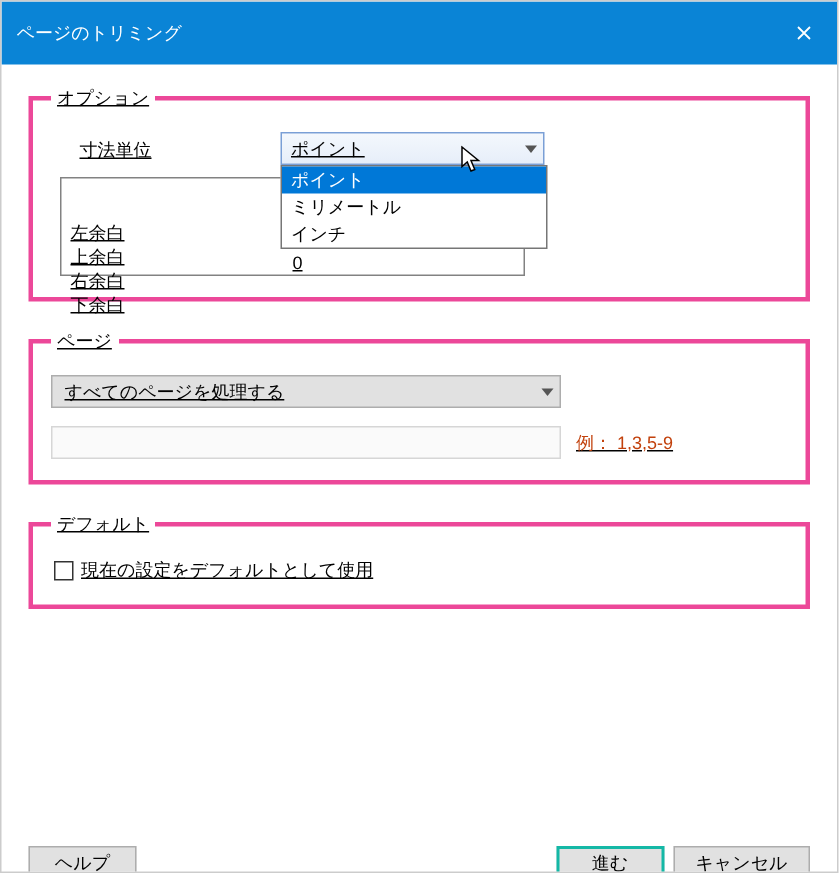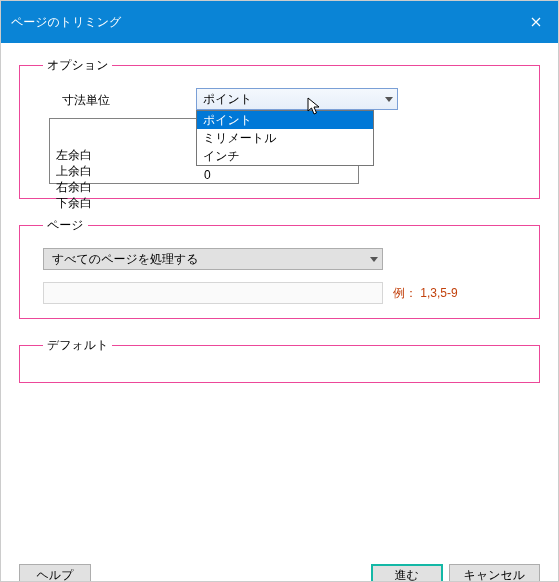--- a/index.html
+++ b/index.html
@@ -31,41 +31,42 @@
     justify-content: center;
     font-size: 14px;
     cursor: pointer;
   }
   .content {
     padding: 14px 18px 14px 18px;
     position: relative;
     height: calc(100% - 30px);
   }
   fieldset {
-    border: 1px solid #ec4899;
+    border: 3px solid #ec4899;
     margin: 0 0 18px 0;
-    padding: 14px 12px 14px 23px;
+    padding: 14px 12px 14px 12px;
+    text-decoration: underline;
   }
   legend {
     padding: 0 4px;
     color: #000;
     font-size: 12px;
   }
   .row {
     display: flex;
     align-items: flex-start;
   }
   .label-col {
     width: 140px;
     padding-top: 4px;
     padding-left: 6px;
     margin-left: 13px;
   }
   .combo {
-    width: 202px;
+    width: 176px;
     height: 22px;
     border: 1px solid #7a9fd6;
     background: linear-gradient(#f4f8fd, #e6eef9);
     display: flex;
     align-items: center;
     padding: 0 4px 0 6px;
     justify-content: space-between;
     cursor: pointer;
     position: relative;
   }
@@ -250,20 +251,24 @@
       <span class="arrow"></span>
     </div>
     <div class="page-input-row">
       <div class="page-input"></div>
       <span class="example">例： 1,3,5-9</span>
     </div>
   </fieldset>
 
   <fieldset>
     <legend>デフォルト</legend>
+    <div class="checkbox-row">
+      <div class="checkbox"></div>
+      <span>現在の設定をデフォルトとして使用</span>
+    </div>
   </fieldset>
 
   <div class="button-bar">
     <div class="btn">
         <span>ヘルプ</span>
       </div>
     <div class="right">
       <div class="btn primary">
           <span>進む</span>
         </div>

